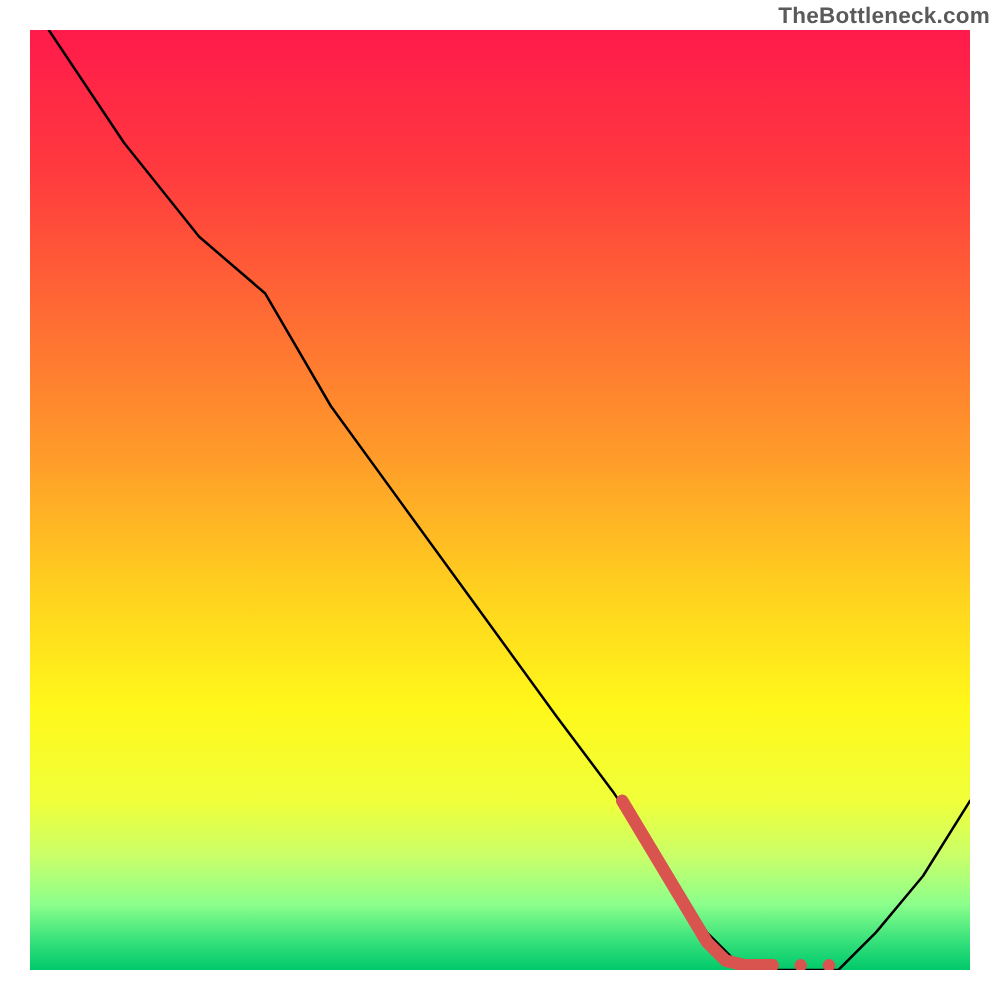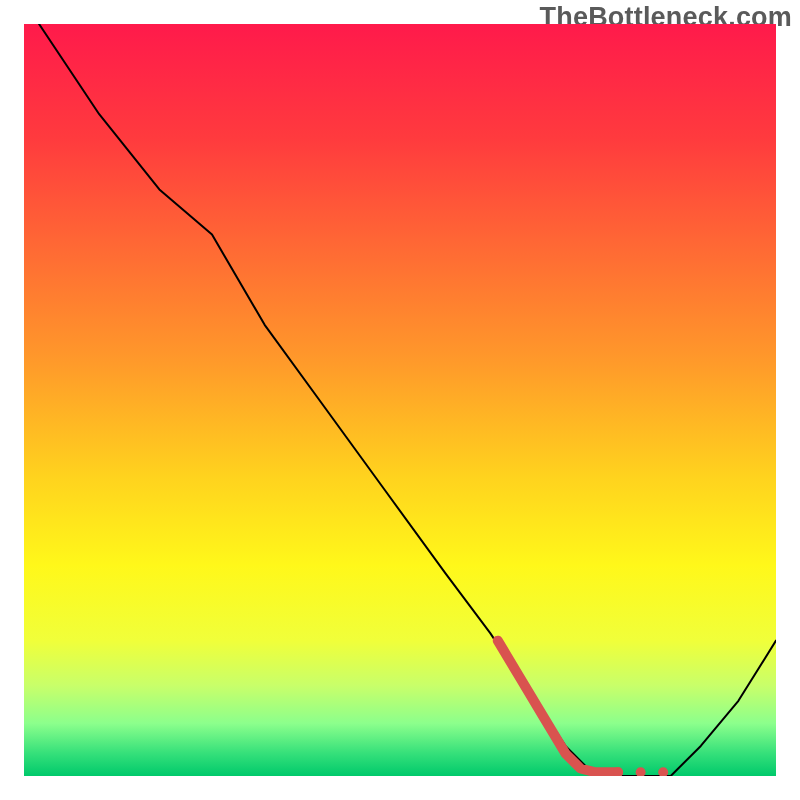--- a/index.html
+++ b/index.html
@@ -20,21 +20,21 @@
     position: absolute;
     left: 24px;
     top: 24px;
     width: 752px;
     height: 752px;
   }
   #watermark {
     position: absolute;
     top: 2px;
     right: 8px;
-    font-size: 27px;
+    font-size: 18px;
     font-weight: 600;
     color: #5a5a5a;
     letter-spacing: 0.2px;
   }
 </style>
 </head>
 <body>
 
 <div id="stage">
   <div id="watermark">TheBottleneck.com</div>

